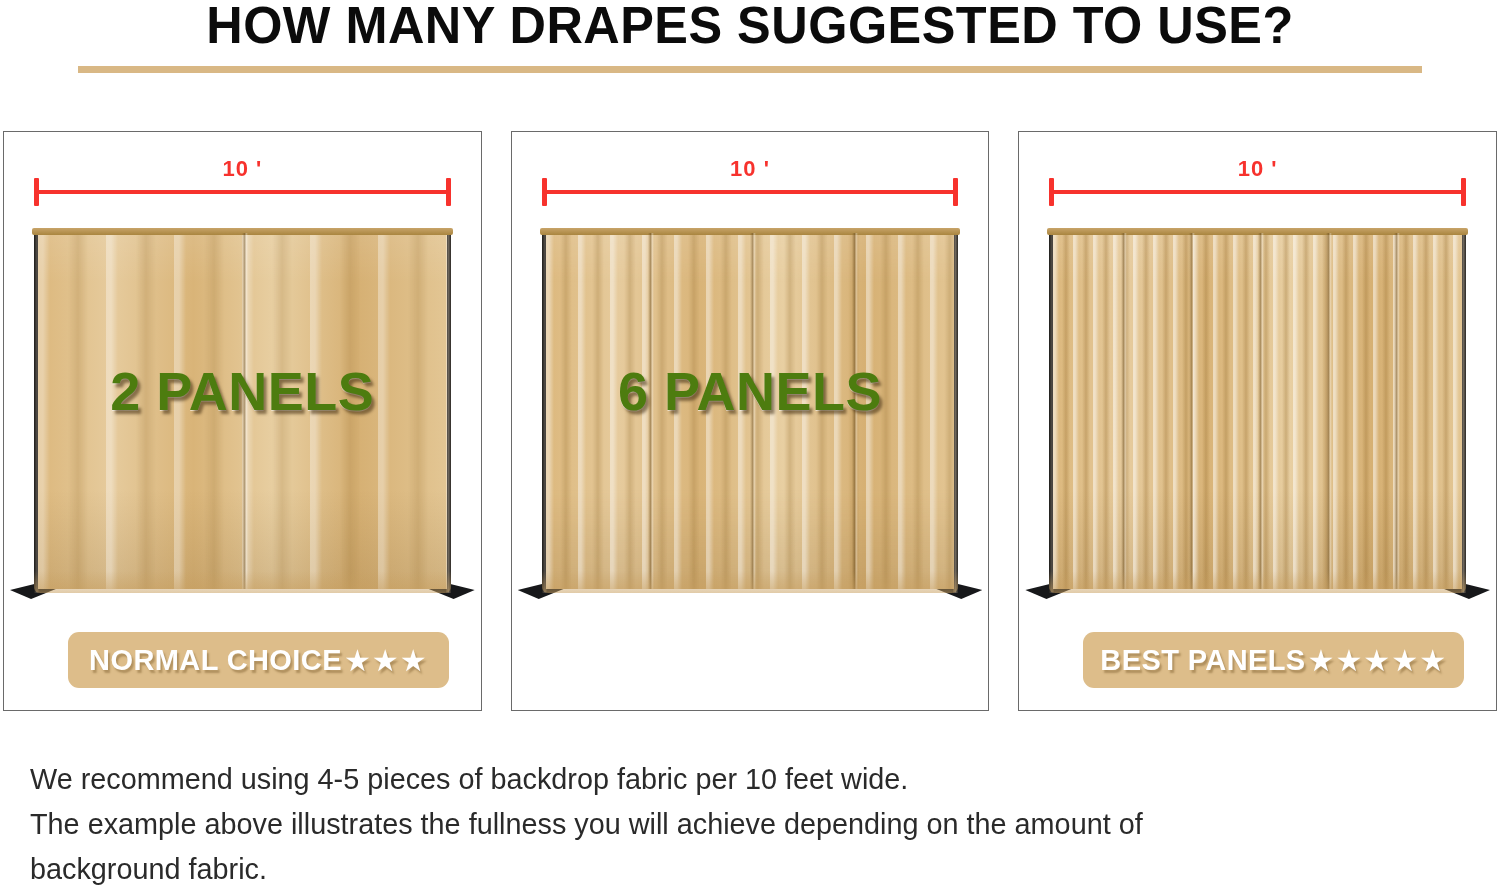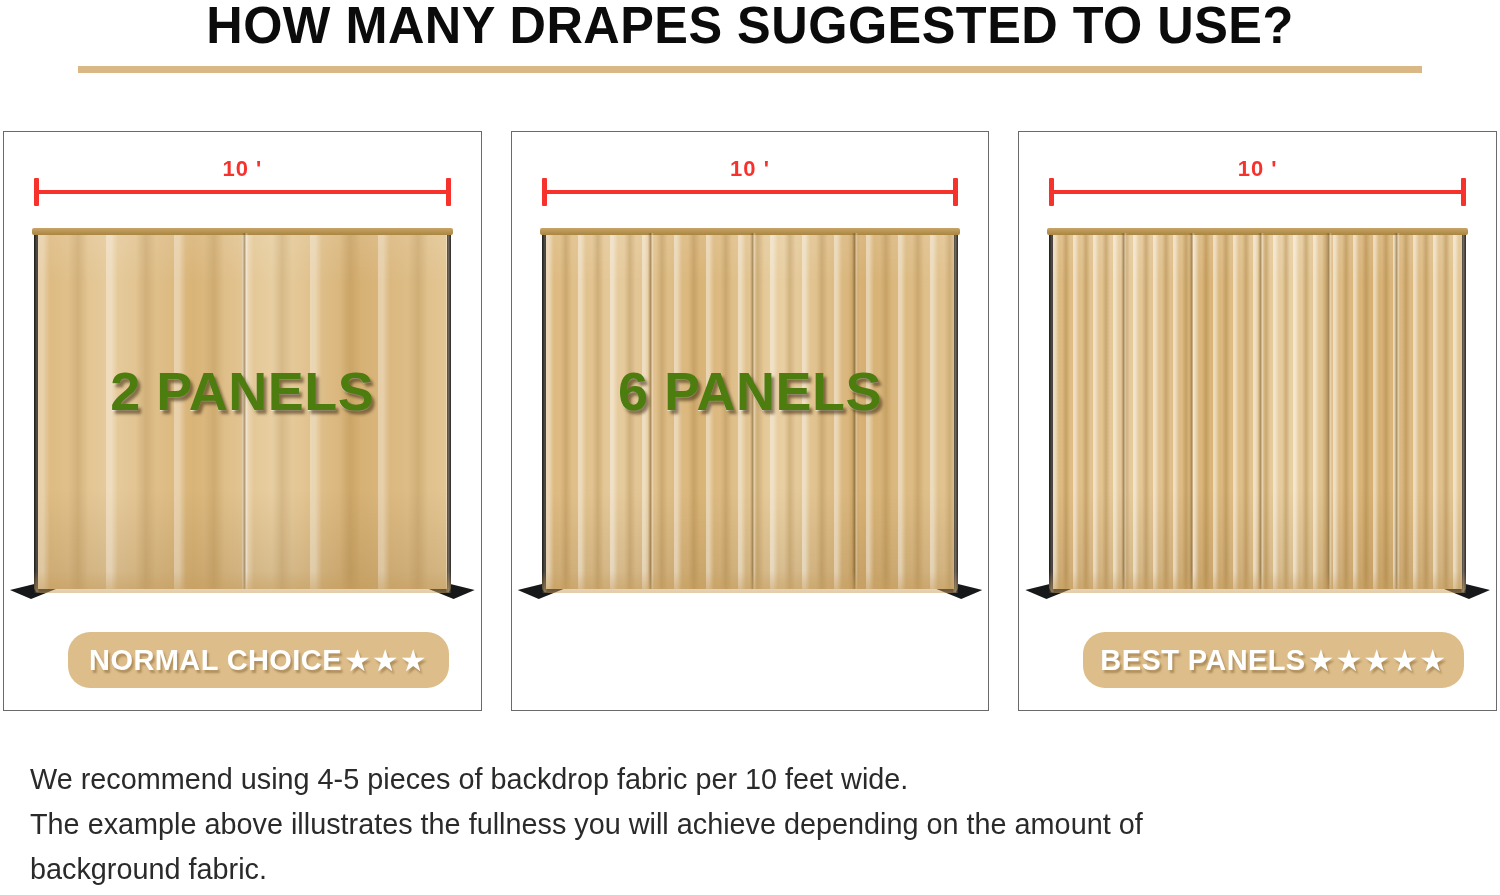--- a/index.html
+++ b/index.html
@@ -243,21 +243,21 @@
   }
 
   
   .badge {
     position: absolute;
     left: 20px;
     right: 32px;
     bottom: 22px;
     height: 56px;
     background: #ddbd8a;
-    border-radius: 22px;
+    border-radius: 11px;
     display: flex;
     align-items: center;
     justify-content: center;
     z-index: 9;
     margin-left: 44px;
   }
   .badge-text {
     font-family: "Liberation Sans", sans-serif;
     font-weight: bold;
     font-size: 29px;

